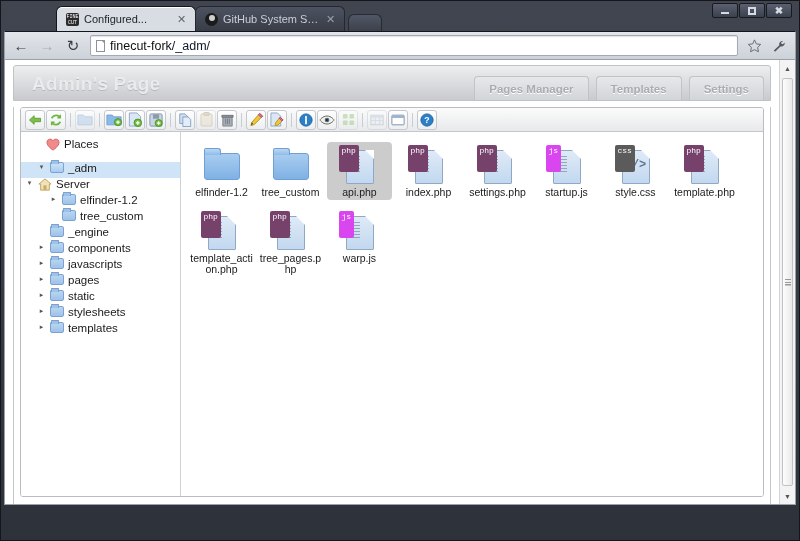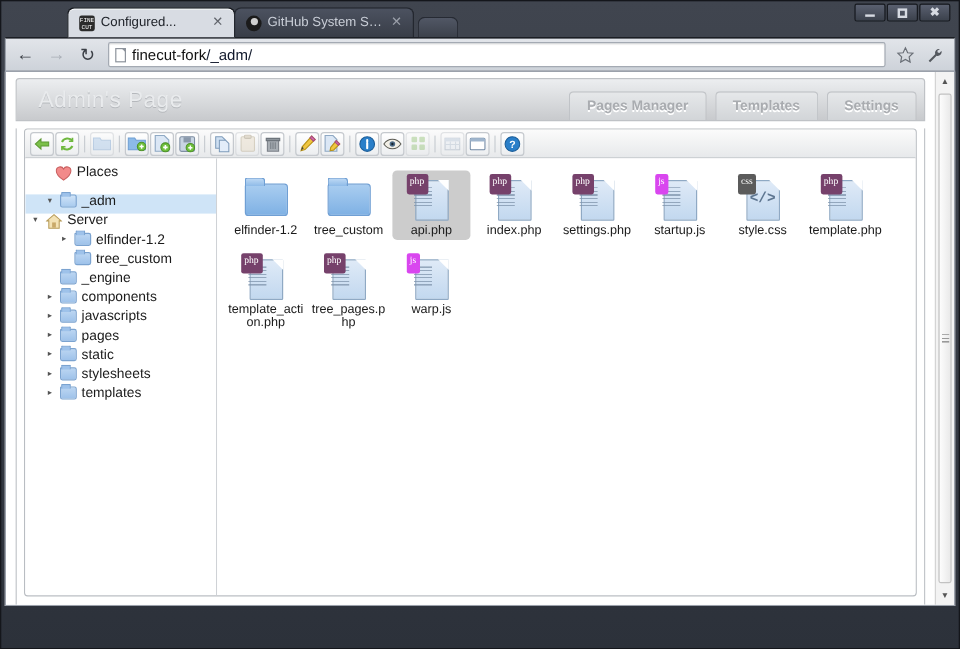--- a/index.html
+++ b/index.html
@@ -129,21 +129,21 @@
 
   
   .adminbar{
     height:36px;margin:5px 8px 0 8px;
     background:linear-gradient(#eceef0,#c8cacd);
     border:1px solid #bfc2c6;border-radius:3px 3px 0 0;
     display:flex;align-items:flex-end;position:relative;
   }
   .admintitle{
     position:absolute;left:18px;top:7px;
-    font-size:19px;font-weight:normal;color:#e9ebed;
+    font-size:19px;font-weight:bold;color:#e9ebed;
     text-shadow:0 1px 0 #b5b8bc;letter-spacing:.3px;
   }
   .apptabs{
     position:absolute;right:6px;bottom:0;display:flex;align-items:flex-end;gap:7px;
   }
   .apptab{
     height:24px;padding:0 14px;display:flex;align-items:center;
     font-size:11.5px;font-weight:bold;
     border-radius:4px 4px 0 0;
   }
@@ -252,23 +252,23 @@
     background:repeating-linear-gradient(#7e93ab,#7e93ab 1px,transparent 1px,transparent 3px);
     opacity:.75;
   }
   .codeglyph{
     position:absolute;left:0;right:0;top:13px;text-align:center;
     font-size:12px;font-weight:bold;color:#5d7590;
     font-family:"Liberation Mono",monospace;
   }
   .badge{
     position:absolute;left:0;top:0;
-    padding:0 3px;height:17px;line-height:11px;
+    padding:0 3px;height:27px;line-height:11px;
     font-size:8px;color:#fff;border-radius:2px;
-    font-family:Liberation Serif, serif;
+    font-family:Liberation Mono, monospace;
   }
   .badge.php{background:#76416b;}
   .badge.js{background:#d946ef;}
   .badge.css{background:#5b5b5b;}
 </style>
 </head>
 <body>
 
 <div class="browser">
 

